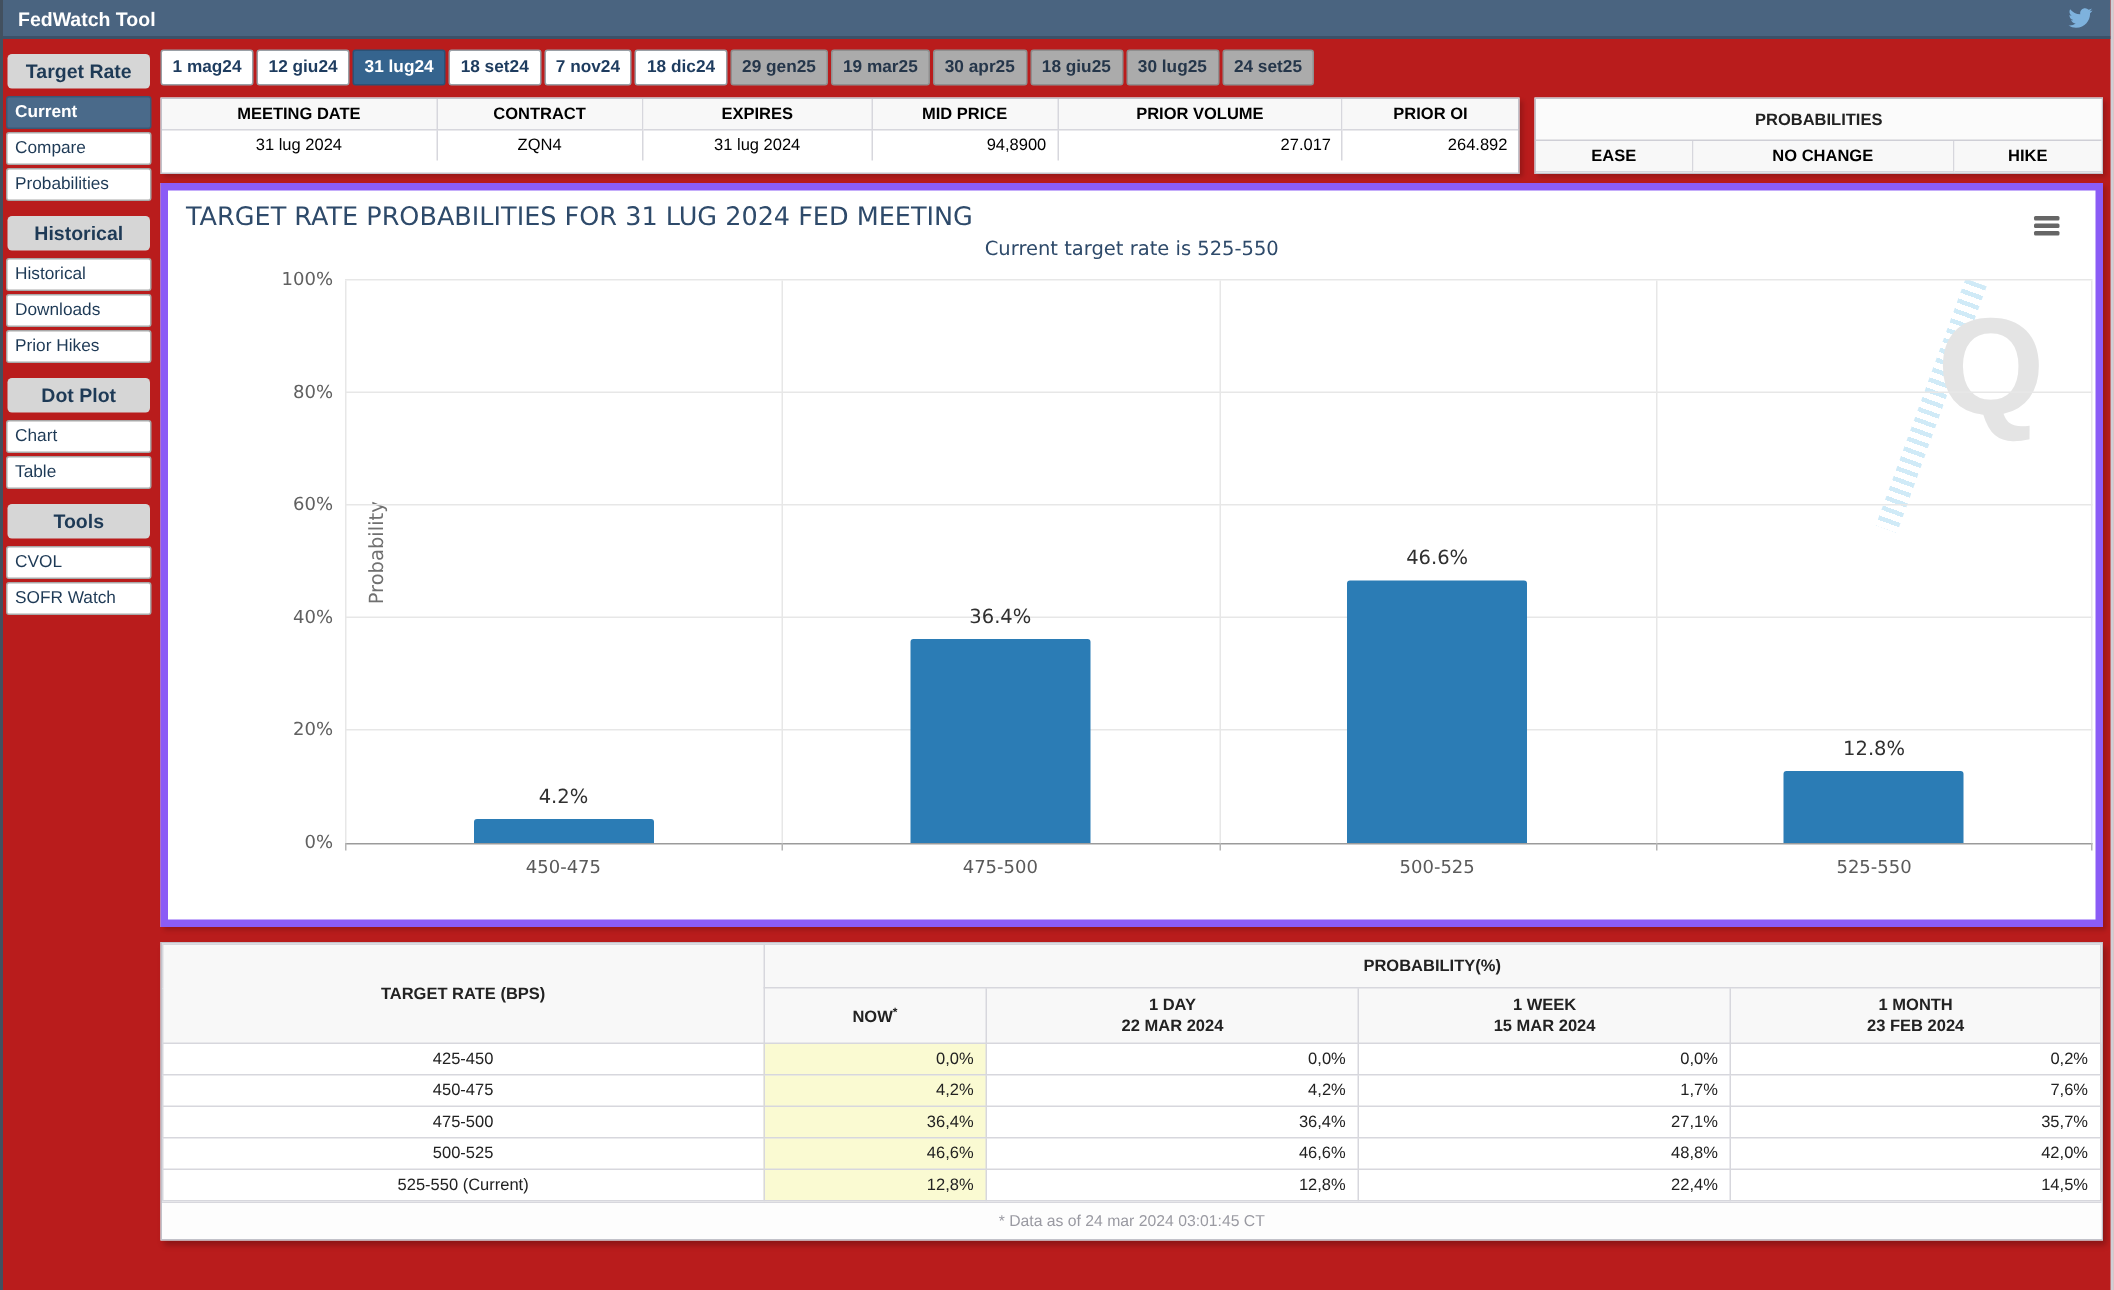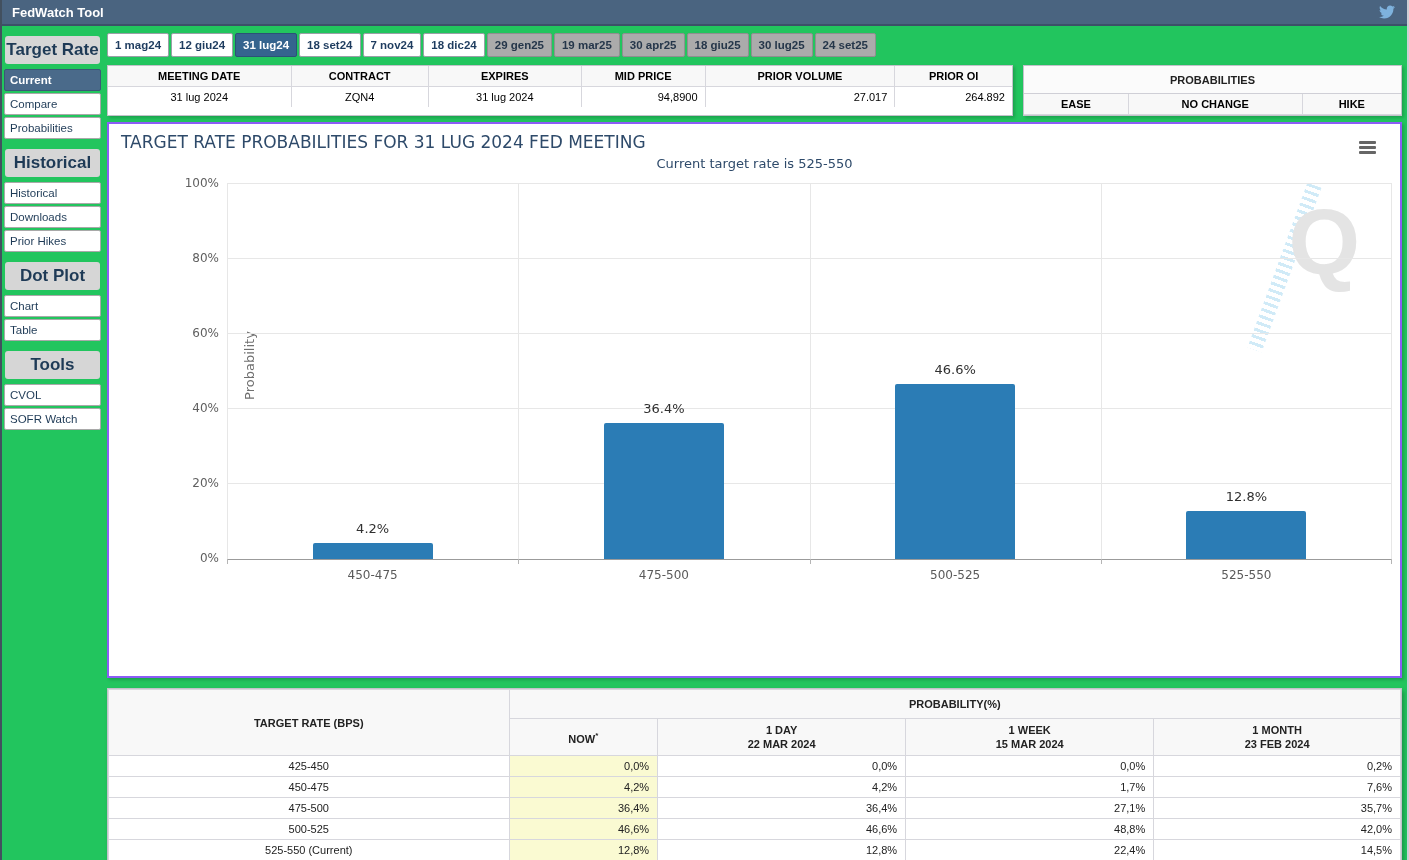--- a/index.html
+++ b/index.html
@@ -1,30 +1,30 @@
 <!DOCTYPE html>
 <html><head>
 <meta charset="utf-8">
 <style>
   * { box-sizing: border-box; margin: 0; padding: 0; }
   html,body { background:#f1f1f1; }
   body { font-family:"Liberation Sans", sans-serif; }
-  .page { position:relative; width:1409px; height:860px; background:#22c55e;
+  .page { position:relative; width:1409px; height:860px; background:#b91c1c;
           border-left:2px solid #42505f; border-right:2px solid #cfd0d6; overflow:hidden; }
 
   
   .topbar { height:26px; background:#4a6480; border-bottom:2px solid #3c5168;
             display:flex; align-items:center; justify-content:space-between; padding:0 10px; }
   .topbar .title { color:#ffffff; font-weight:bold; font-size:13px; }
   .twitter { width:20px; height:16px; cursor:pointer; }
 
   
   .sidebar { position:absolute; left:2px; top:33px; width:97px; }
   .side-header { background:#d6d6d6; border-radius:3px; text-align:center; font-weight:bold;
-                 color:#1e3a56; font-size:17px; padding:4px 0; margin:10px 1px 5px 1px; }
+                 color:#1e3a56; font-size:13px; padding:4px 0; margin:10px 1px 5px 1px; }
   .side-header.first { margin-top:3px; }
   .side-item { background:#ffffff; border:1px solid #a9a9a9; border-radius:2px; color:#1e3a56;
                font-size:11.5px; padding:4px 5px; margin:2px 0; cursor:pointer; }
   .side-item.selected { background:#4a6a8a; border-color:#3a5876; color:#ffffff; font-weight:bold; }
 
   
   .content { position:absolute; left:105px; top:33px; width:1295px; }
 
   .tabbar { display:flex; gap:2px; margin-bottom:8px; }
   .tab { min-width:52px; padding:5px 7px; background:#ffffff; border:1px solid #9aa0a6;
@@ -46,21 +46,21 @@
   .meeting-panel .cell:nth-child(1){width:20.3%;} .meeting-panel .cell:nth-child(2){width:15.2%;}
   .meeting-panel .cell:nth-child(3){width:16.9%;} .meeting-panel .cell:nth-child(4){width:13.7%;}
   .meeting-panel .cell:nth-child(5){width:21.0%;} .meeting-panel .cell:nth-child(6){width:12.9%;}
   .prob-panel .cell:nth-child(1){width:27.8%;} .prob-panel .cell:nth-child(2){width:46.1%;}
   .prob-panel .cell:nth-child(3){width:26.1%;}
   .meeting-panel .cols.vals .cell:nth-child(-n+3){text-align:center;}
   .meeting-panel .cols.vals .cell:nth-child(n+4){text-align:right;}
   .prob-panel .cols.vals .cell{text-align:right;}
 
   
-  .chart-panel { position:relative; height:556px; background:#ffffff; border:2px solid #8b5cf6;
+  .chart-panel { position:relative; height:496px; background:#ffffff; border:5px solid #8b5cf6;
                  box-shadow:2px 2px 3px rgba(0,0,0,0.18); margin-bottom:10px;
                  font-family:"DejaVu Sans", sans-serif; }
   .chart-title { position:absolute; left:12px; top:8px; font-size:17px; color:#2e4a6a; }
   .chart-subtitle { position:absolute; top:32px; left:0; width:100%; text-align:center;
                     font-size:13px; color:#2e4a6a; }
   .hamburger { position:absolute; right:24px; top:15px; width:17px; cursor:pointer; }
   .hamburger span { display:block; height:3px; background:#666666; margin:2px 0; border-radius:1px; }
 
   .plot { position:absolute; left:118px; top:60px; width:1165px; height:376px;
           border-bottom:1px solid #9b9b9b; }

